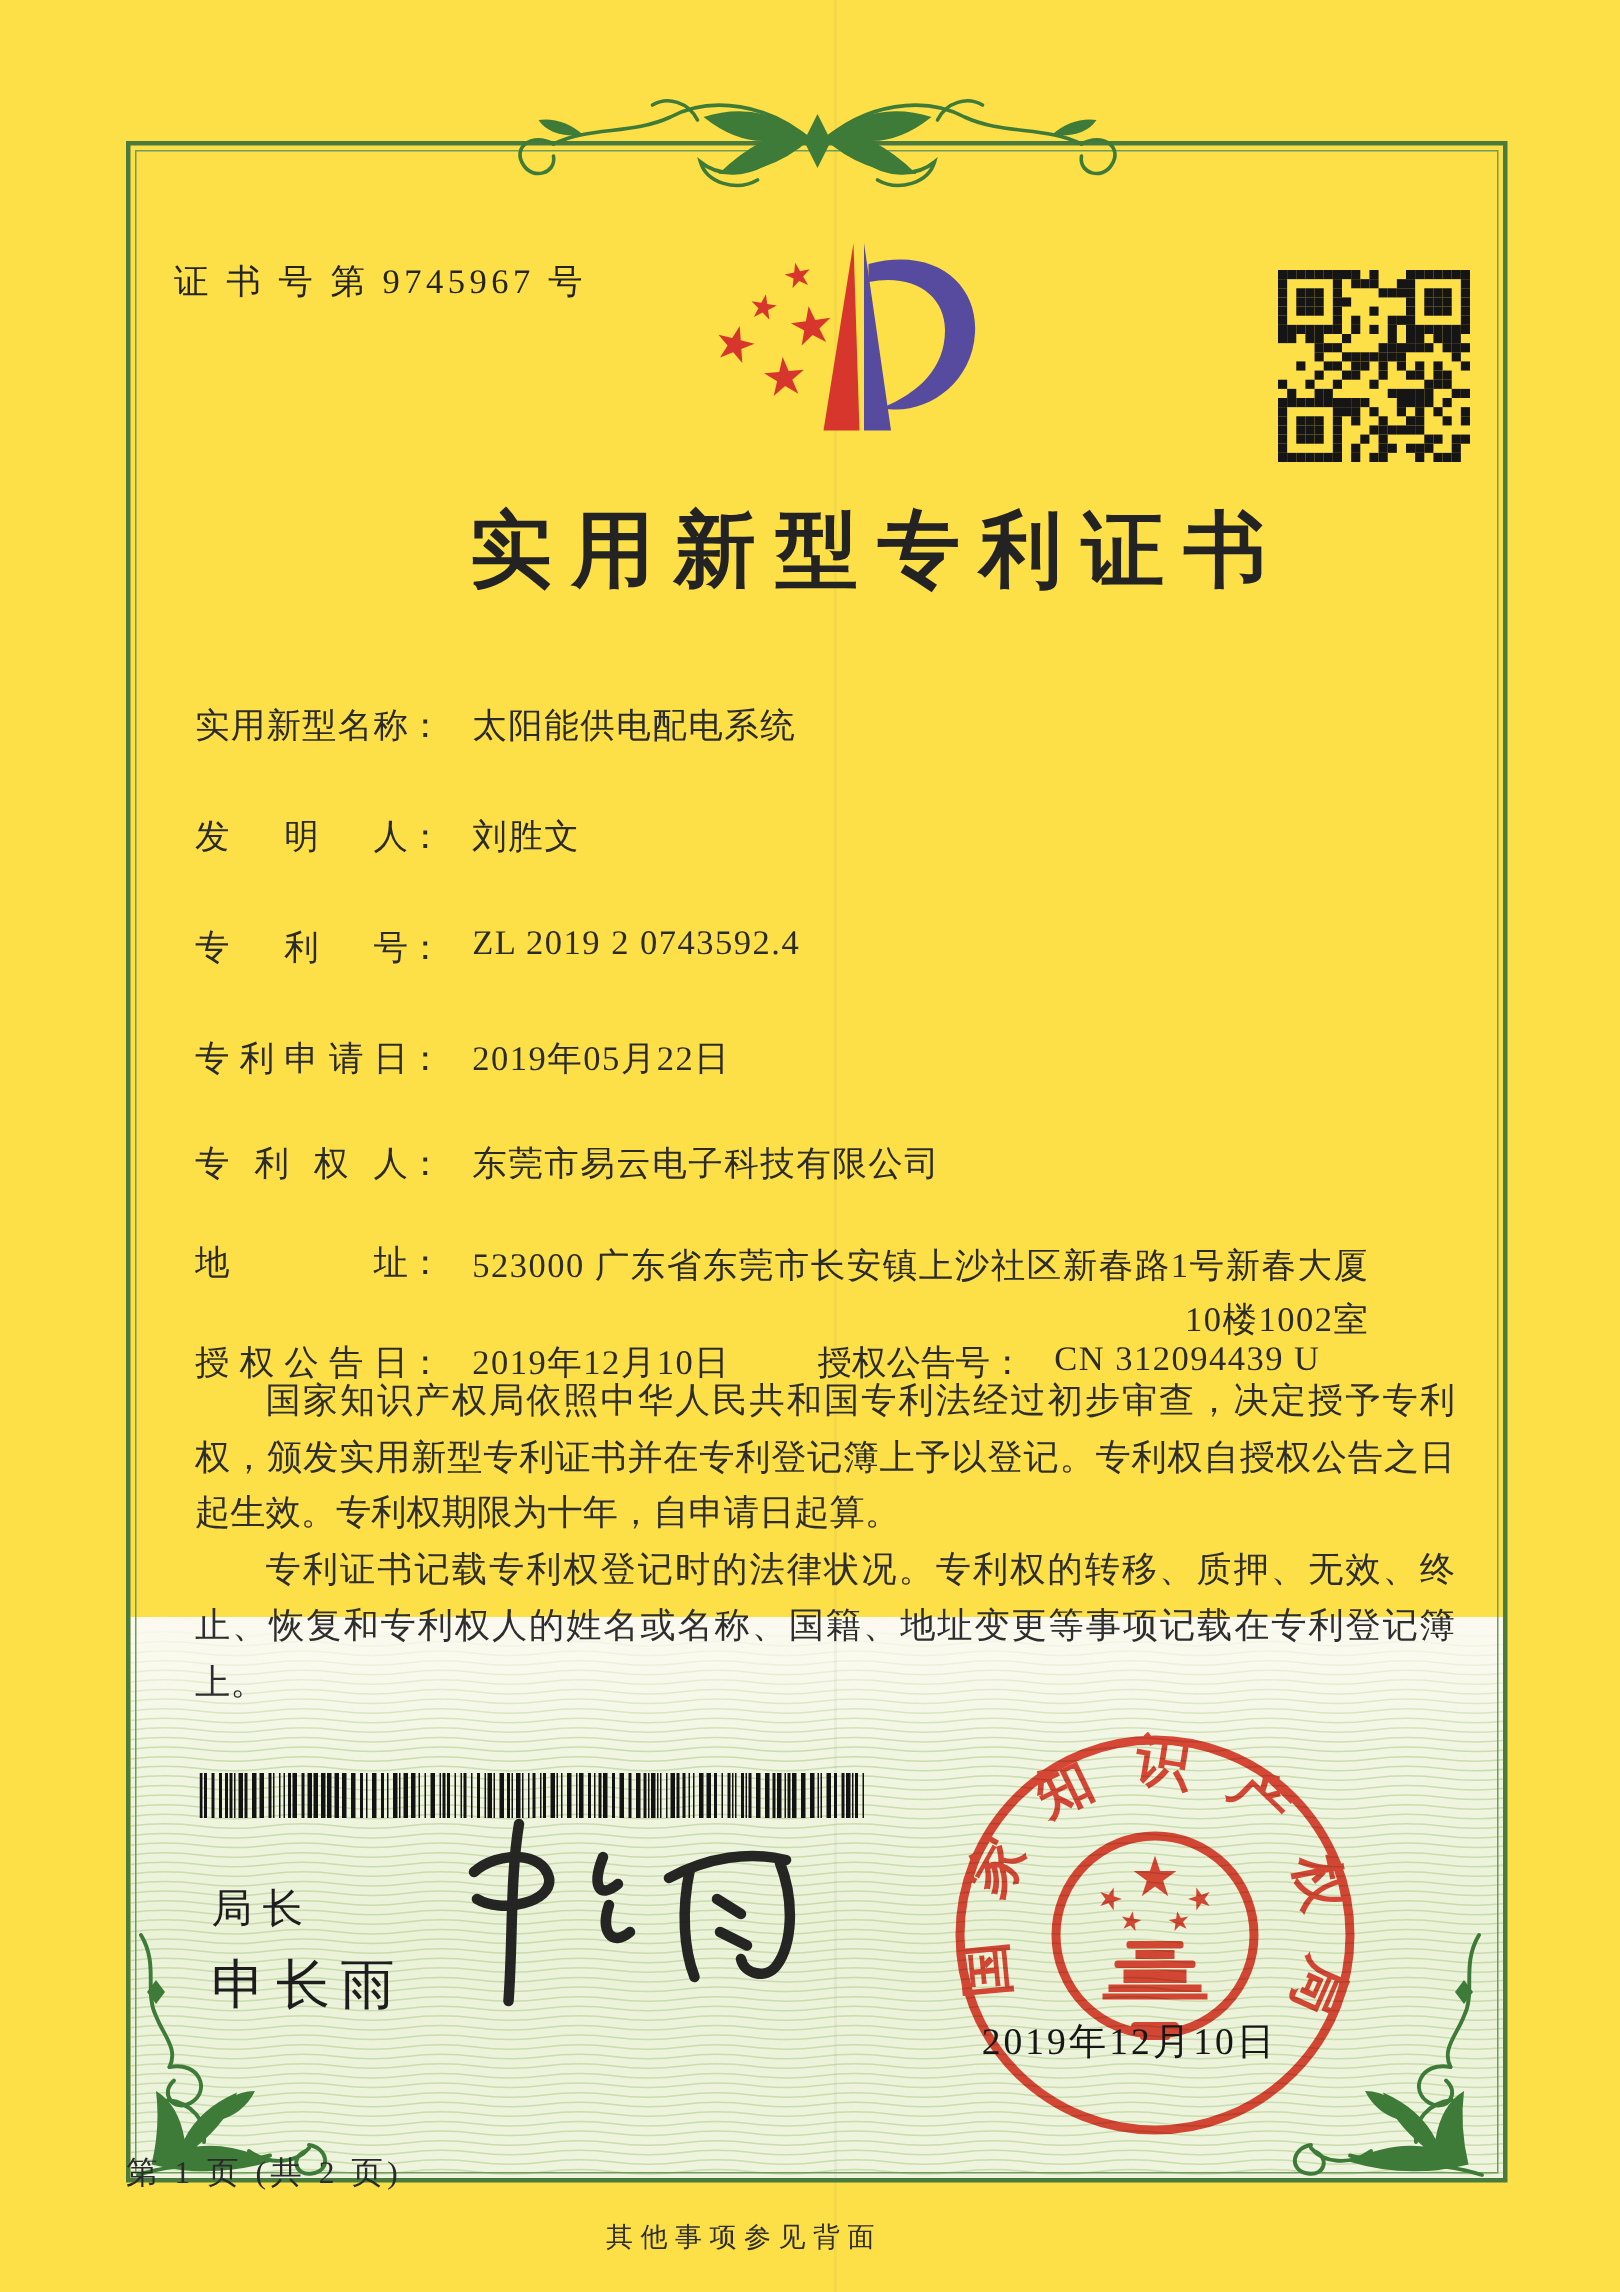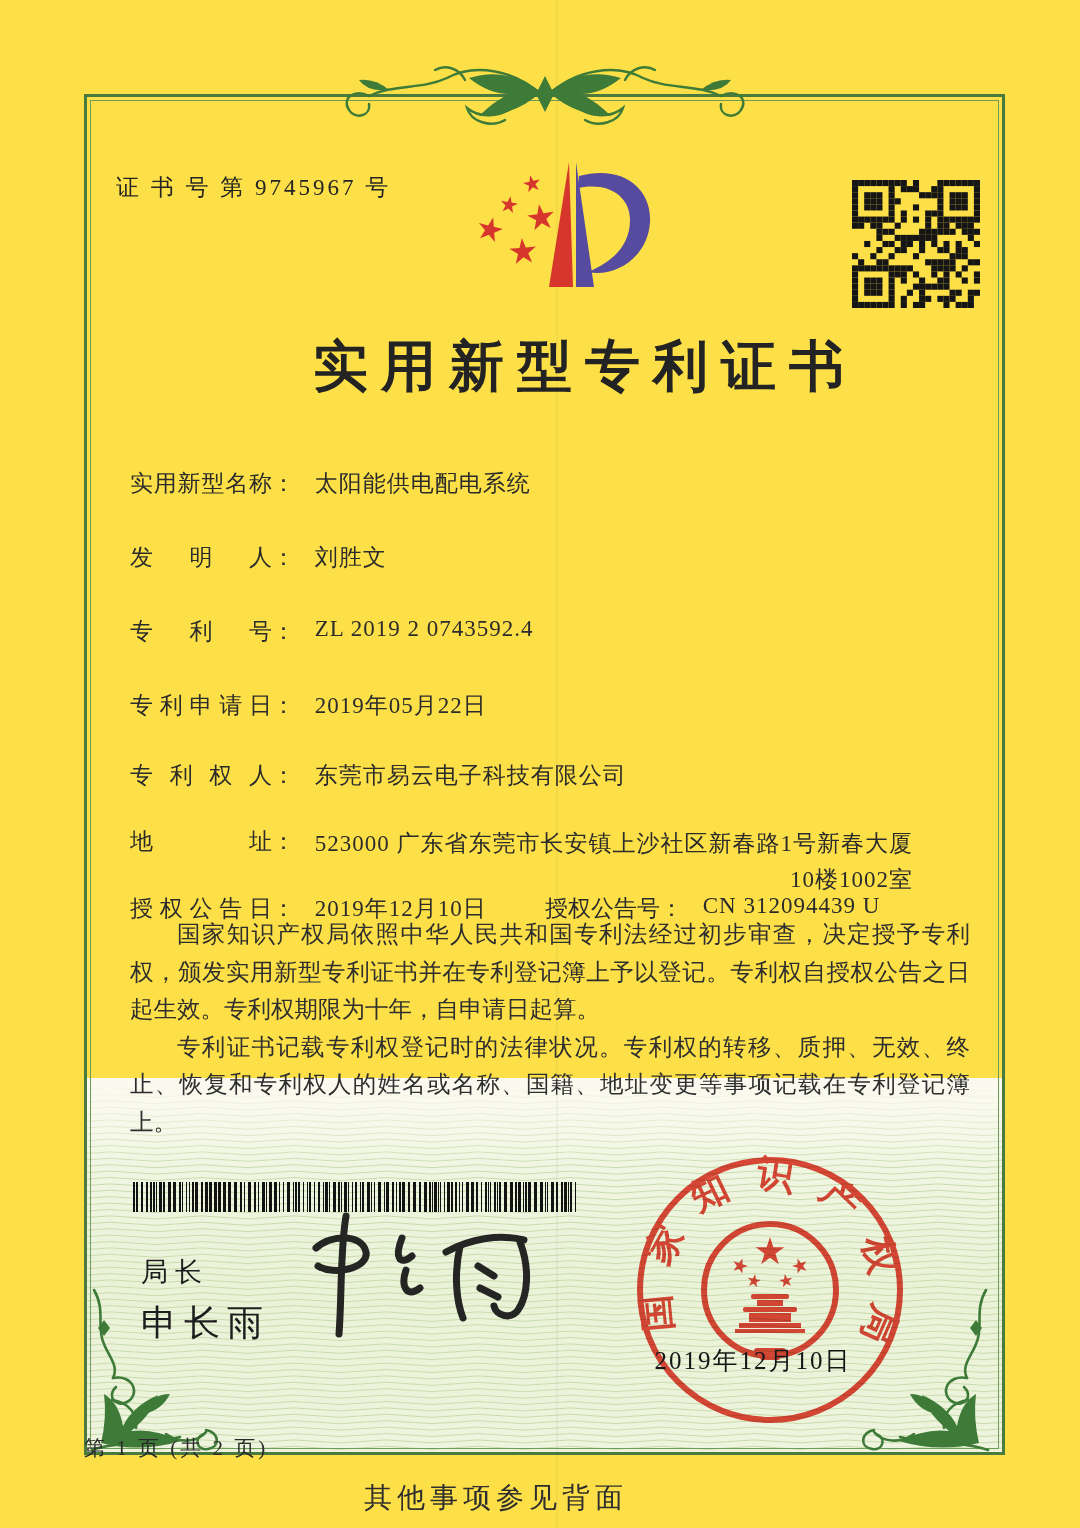--- a/index.html
+++ b/index.html
@@ -49,21 +49,21 @@
   .sig-title{left:141px;top:1254px;font-family:"Liberation Sans","DejaVu Sans",sans-serif;
              font-size:27px;letter-spacing:7px;color:#1d1d1d;z-index:6;}
   .sig-name{left:141px;top:1299px;font-family:"Liberation Sans","DejaVu Sans",sans-serif;
             font-size:36px;letter-spacing:7px;color:#1d1d1d;z-index:6;}
   .sig-script{left:282px;top:1208px;width:280px;height:135px;z-index:7;}
   .seal{left:600px;top:1140px;width:340px;height:300px;z-index:6;mix-blend-mode:multiply;}
   .seal-date{left:638px;top:1344px;width:230px;text-align:center;font-size:25px;
              letter-spacing:2px;color:#161616;z-index:8;}
   .page-no{left:84px;top:1410px;width:846px;font-size:21px;
            letter-spacing:3px;z-index:6;color:#2a2a2a;margin-top:24px;}
-  .footer-note{left:0;top:1479px;width:992px;text-align:center;font-size:28px;
+  .footer-note{left:0;top:1479px;width:992px;text-align:center;font-size:18px;
                letter-spacing:5px;z-index:6;color:#2e2e2e;}
 </style>
 </head>
 <body>
 
 <div class="page">
 
   <div class="band">
     <svg id="wavesvg" width="915" height="374" viewBox="0 0 915 374">
         <path d="M0 5.0 q23 -3 46 0 q23 3 46 0 q23 -3 46 0 q23 3 46 0 q23 -3 46 0 q23 3 46 0 q23 -3 46 0 q23 3 46 0 q23 -3 46 0 q23 3 46 0 q23 -3 46 0 q23 3 46 0 q23 -3 46 0 q23 3 46 0 q23 -3 46 0 q23 3 46 0 q23 -3 46 0 q23 3 46 0 q23 -3 46 0 q23 3 46 0" fill="none" stroke="#c3d8a4" stroke-width="1" opacity="0.85"></path>

